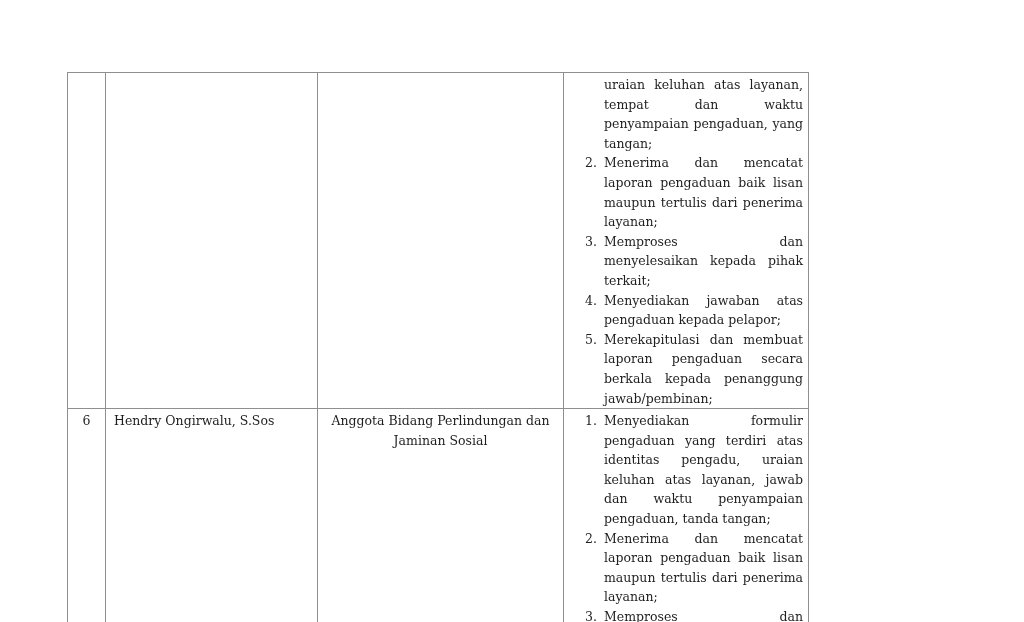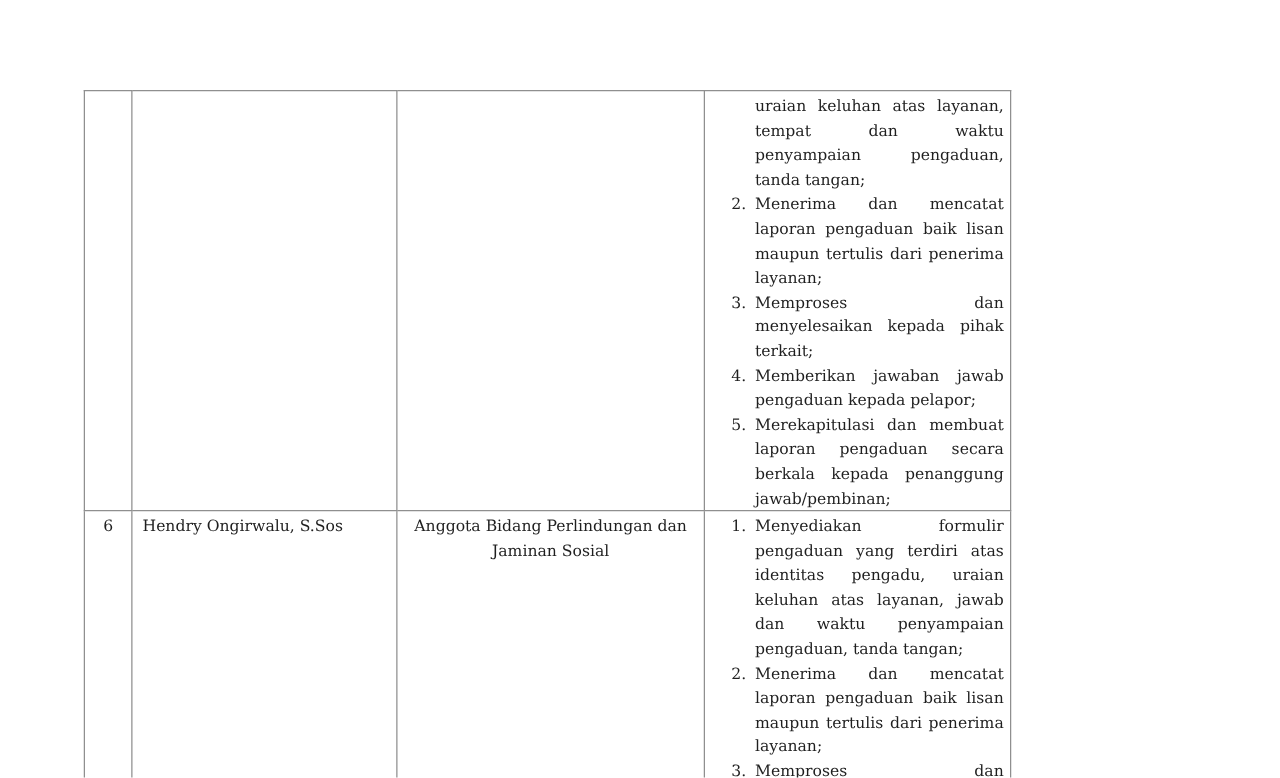--- a/index.html
+++ b/index.html
@@ -53,33 +53,33 @@
     </colgroup>
 
     <tbody>
         <tr class="r-cont">
       <td class="cell-no"></td>
       <td class="cell-name"></td>
       <td class="cell-role"></td>
       <td class="cell-tasks">
         <div class="task">
           <span class="task-num"></span>
-          <span class="task-text">uraian keluhan atas layanan, tempat dan waktu penyampaian pengaduan, tanda tangan;</span>
+          <span class="task-text">uraian keluhan atas layanan, tempat dan waktu penyampaian pengaduan, yang tangan;</span>
         </div>
         <div class="task">
           <span class="task-num">2.</span>
           <span class="task-text">Menerima dan mencatat laporan pengaduan baik lisan maupun tertulis dari penerima layanan;</span>
         </div>
         <div class="task">
           <span class="task-num">3.</span>
           <span class="task-text">Memproses dan menyelesaikan kepada pihak terkait;</span>
         </div>
         <div class="task">
           <span class="task-num">4.</span>
-          <span class="task-text">Memberikan jawaban jawab pengaduan kepada pelapor;</span>
+          <span class="task-text">Menyediakan jawaban atas pengaduan kepada pelapor;</span>
         </div>
         <div class="task">
           <span class="task-num">5.</span>
           <span class="task-text">Merekapitulasi dan membuat laporan pengaduan secara berkala kepada penanggung jawab/pembinan;</span>
         </div>
       </td>
     </tr>
 
     <tr class="r-main">
       <td class="cell-no">6</td>

